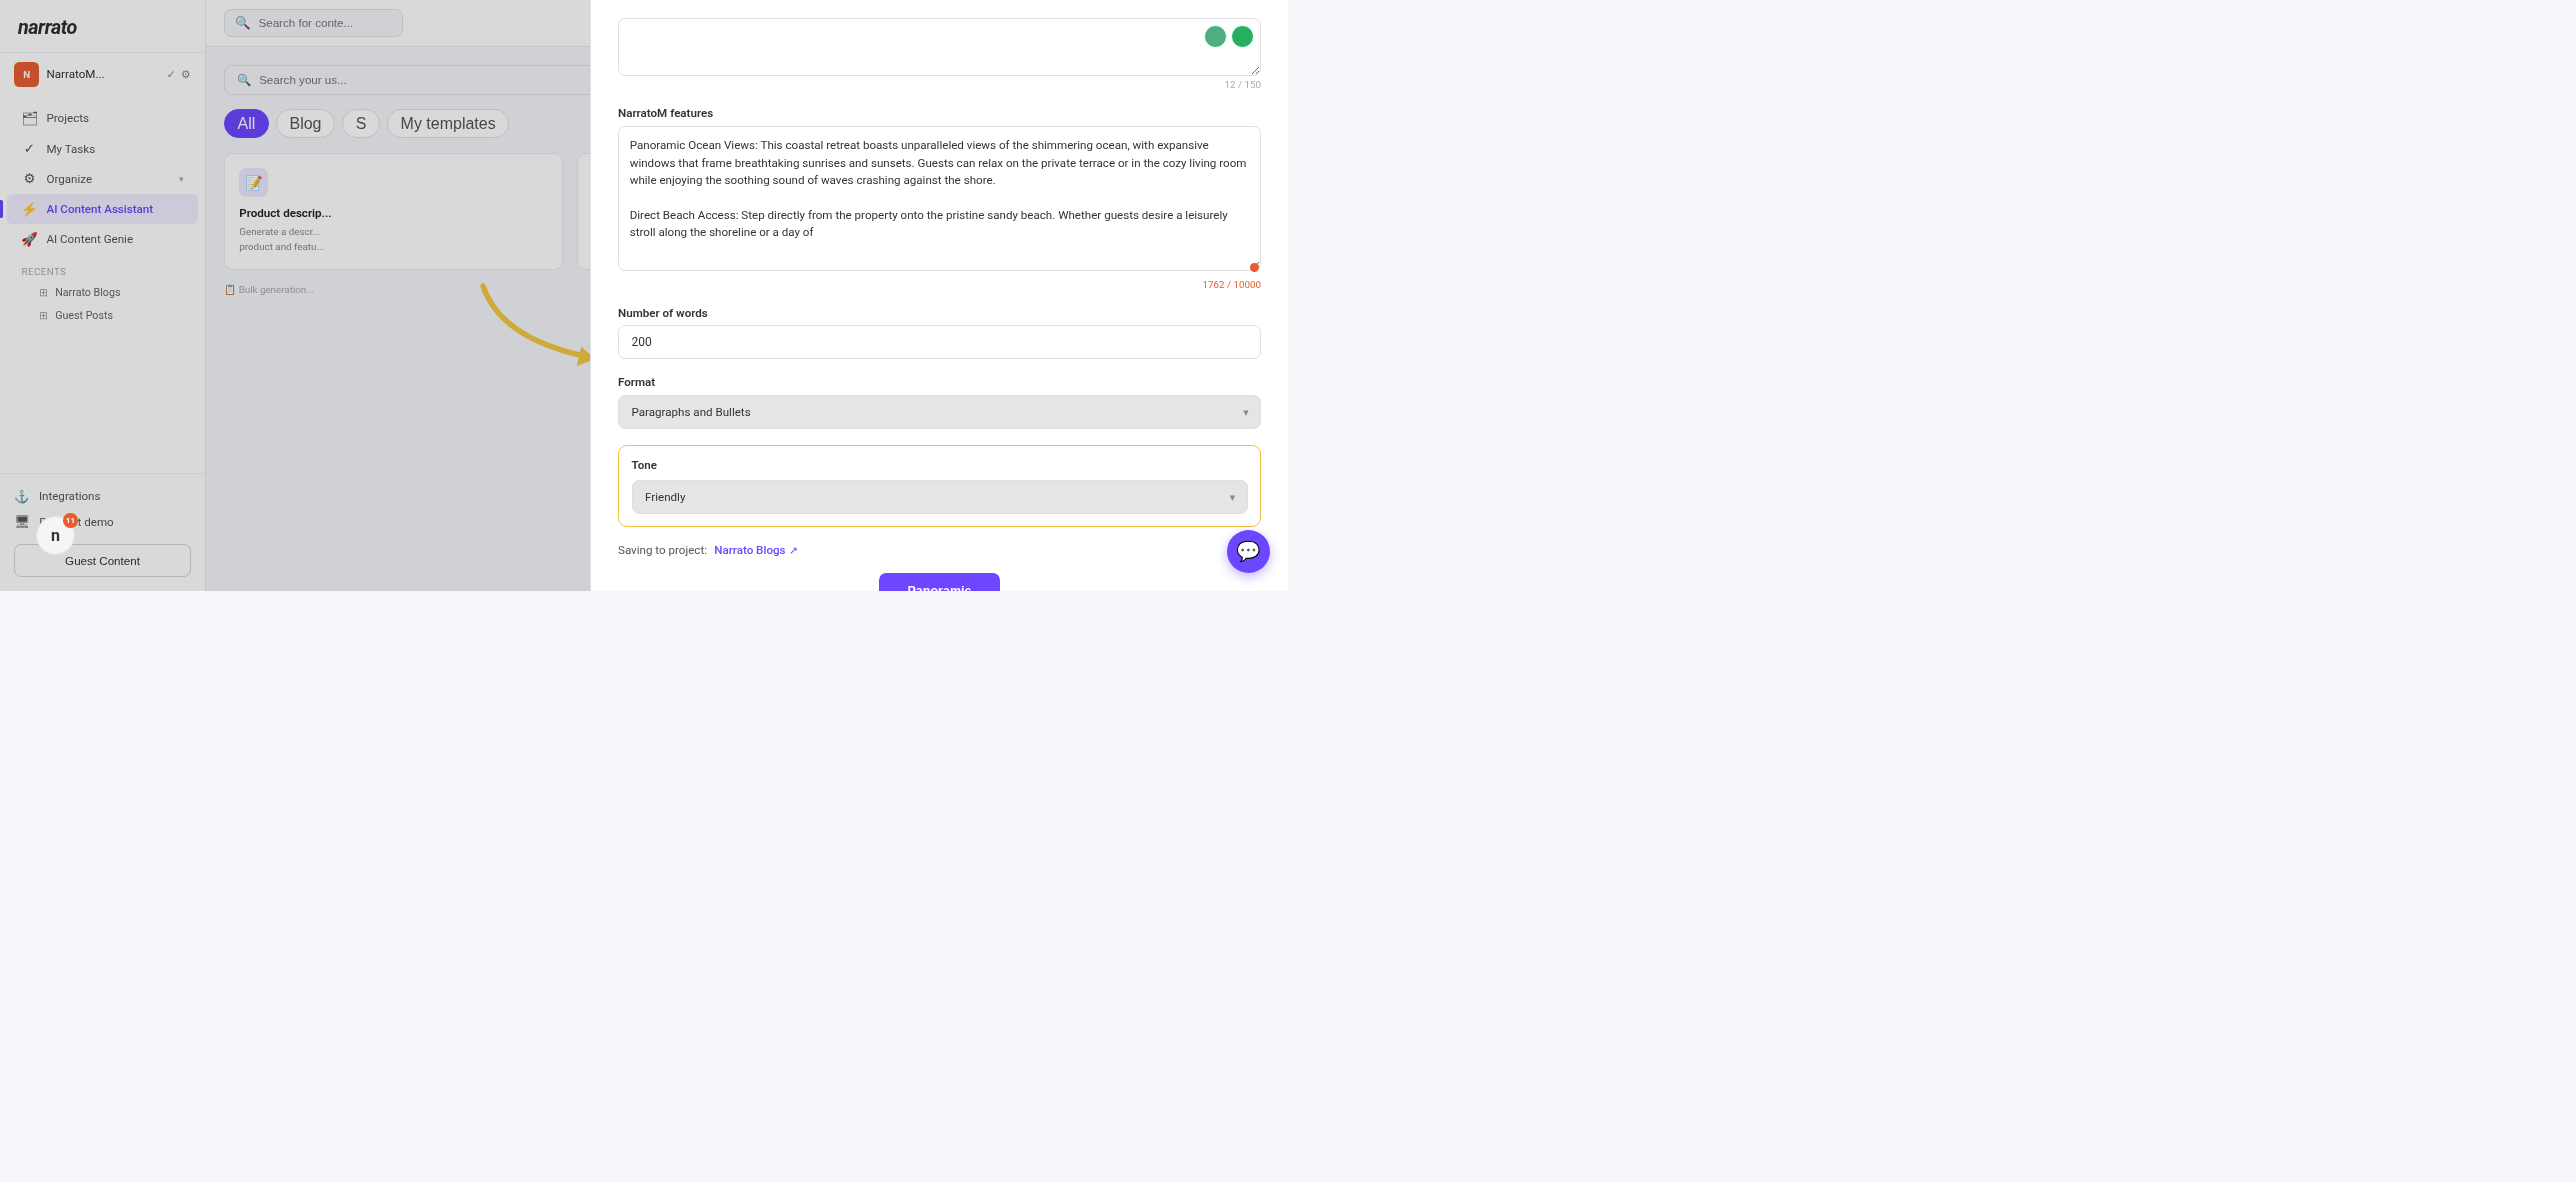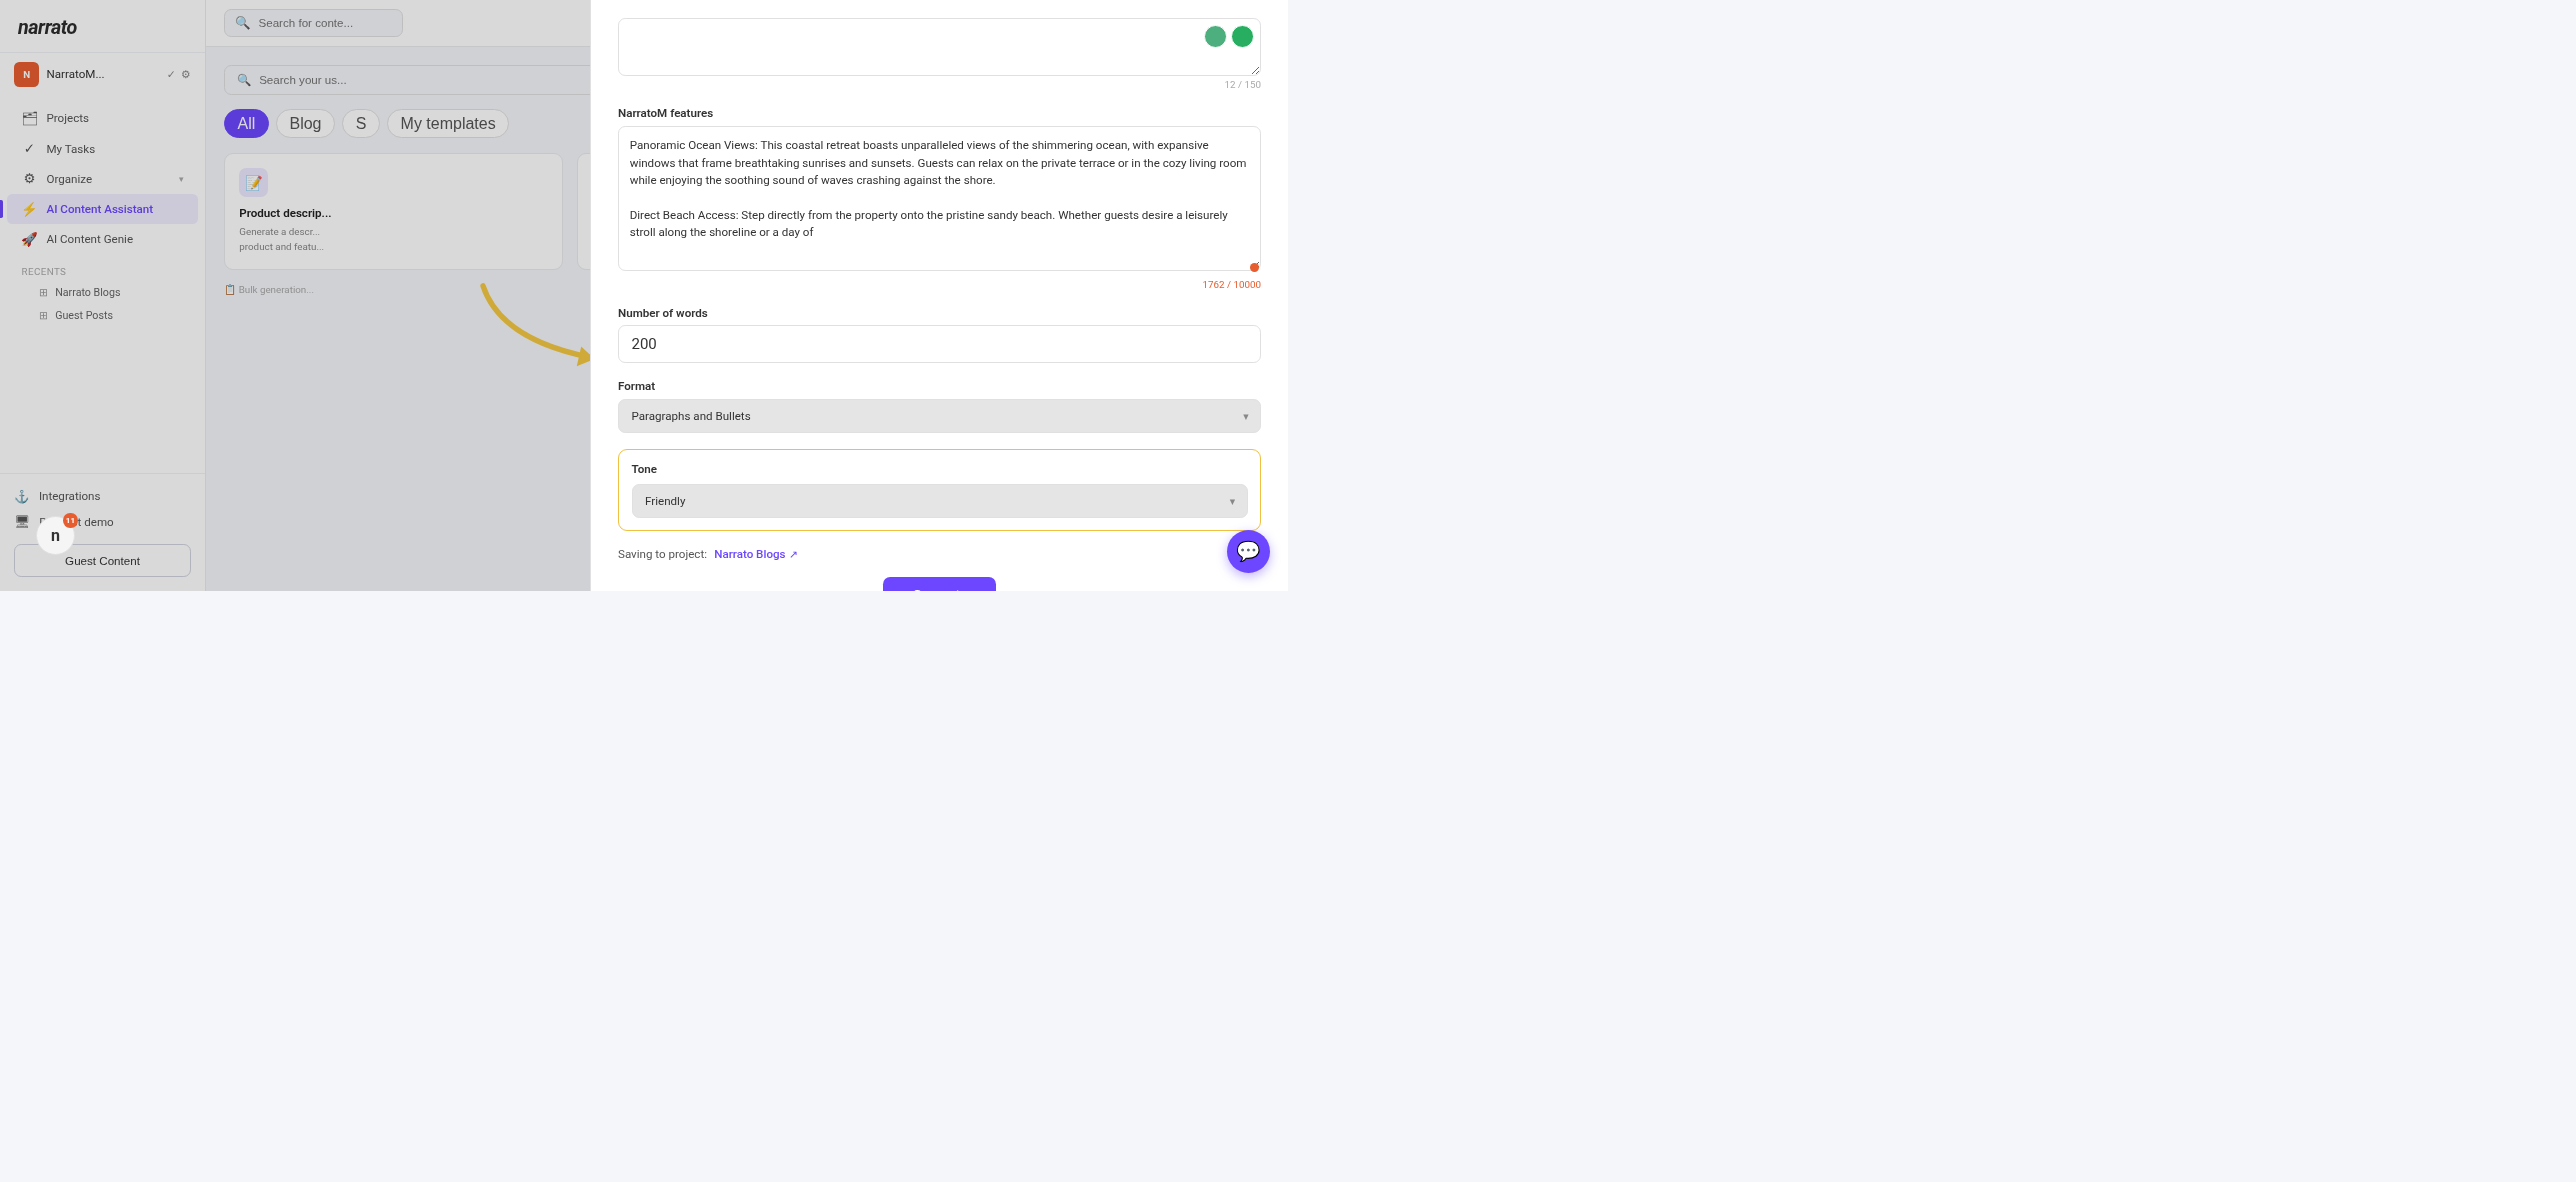--- a/index.html
+++ b/index.html
@@ -412,21 +412,21 @@
 
     .char-count.warning {
       color: #e85d2f;
     }
 
     .form-input {
       width: 100%;
       border: 0.9px solid #e0e0e0;
       border-radius: 7.2px;
       padding: 9px 12.5px;
-      font-size: 15px;
+      font-size: 12px;
       color: #333;
       outline: none;
       font-family: inherit;
     }
 
     .form-select-wrapper {
       position: relative;
     }
 
     .form-select {
@@ -721,21 +721,21 @@
 
       <div class="saving-row">
         <span>Saving to project:</span>
         <span class="saving-link">
           <span>Narrato Blogs</span>
           <span style="font-size:10.7px;">↗</span>
         </span>
       </div>
 
       <div style="display:flex; justify-content:center;">
-        <button class="generate-btn">Generate</button>
+        <button class="generate-btn">Panoramic</button>
       </div>
 
     </div>
   </div>
 
   <div style="position:absolute; bottom:18px; left:18px; z-index:100;">
     <div class="floating-n-btn">
       <span>n</span>
       <div style="position:absolute; top:-3.6px; right:-3.6px; background:#e85d2f; color:white; border-radius:50%; font-size:8px; font-weight:700; width:14.3px; height:14.3px; display:flex; align-items:center; justify-content:center;">11</div>
     </div>

